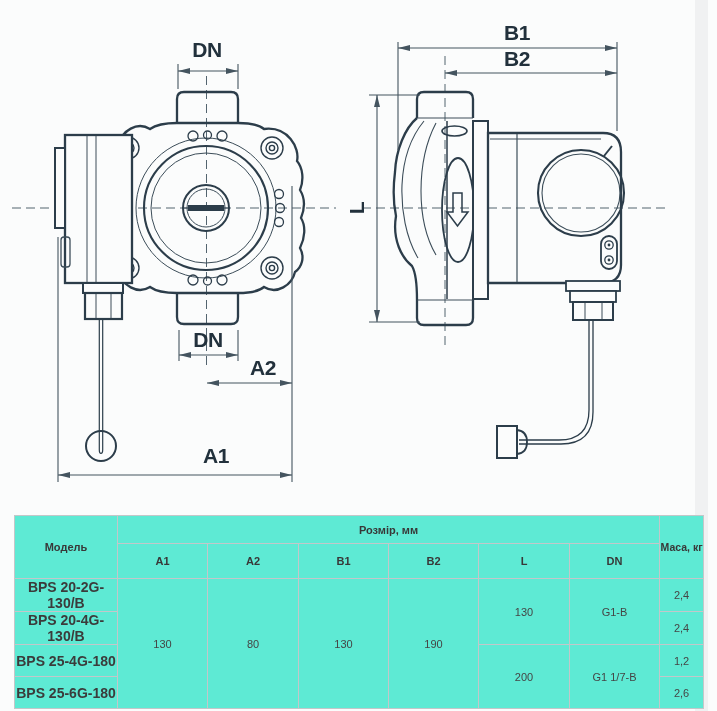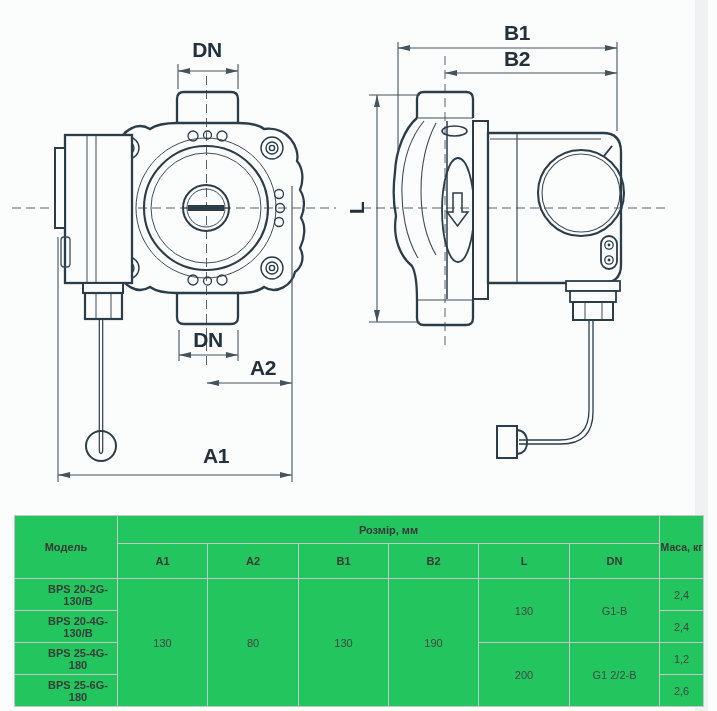--- a/index.html
+++ b/index.html
@@ -7,23 +7,23 @@
         font-family:"Liberation Sans",sans-serif;}
   .right-strip{position:absolute;top:0;right:0;width:13px;height:711px;background:#f0f1f2;}
   svg{position:absolute;left:0;top:0;}
   .dimtext{font-family:"Liberation Sans",sans-serif;font-size:21px;font-weight:600;
            fill:#22313c;letter-spacing:-0.5px;}
   
   .tblwrap{position:absolute;left:14px;top:515px;width:689px;height:190px;}
   table{border-collapse:collapse;table-layout:fixed;width:689px;height:190px;
         font-family:"Liberation Sans",sans-serif;color:#3b3b3b;}
   th,td{border:1px solid #c3c7c9;text-align:center;vertical-align:middle;
-        padding:0;font-size:11px;background:#22c55e;}
+        padding:0;font-size:11px;background:#5eead4;}
   th{font-weight:700;color:#383838;}
-  td.model{font-weight:700;font-size:11px;padding-left:24px;}
+  td.model{font-weight:700;font-size:14px;}
   td.val{font-weight:400;color:#454545;margin-top:9px;}
   th.mass{font-size:10.5px;margin-left:44px;}
   tr.h1{height:28px;} tr.h2{height:35px;}
   tr.r{height:32px;}
 </style>
 </head>
 <body>
 
 <div class="page">
   <div class="right-strip"></div>
@@ -247,21 +247,21 @@
         <td class="val" rowspan="2">G1-B</td>
         <td class="val">2,4</td>
       </tr>
       <tr class="r">
         <td class="model">BPS 20-4G-130/B</td>
         <td class="val">2,4</td>
       </tr>
       <tr class="r">
         <td class="model">BPS 25-4G-180</td>
         <td class="val" rowspan="2">200</td>
-        <td class="val" rowspan="2">G1 2/2-B</td>
+        <td class="val" rowspan="2">G1 1/7-B</td>
         <td class="val">1,2</td>
       </tr>
       <tr class="r">
         <td class="model">BPS 25-6G-180</td>
         <td class="val">2,6</td>
       </tr>
     </tbody>
       </table>
   </div>
 </div>

